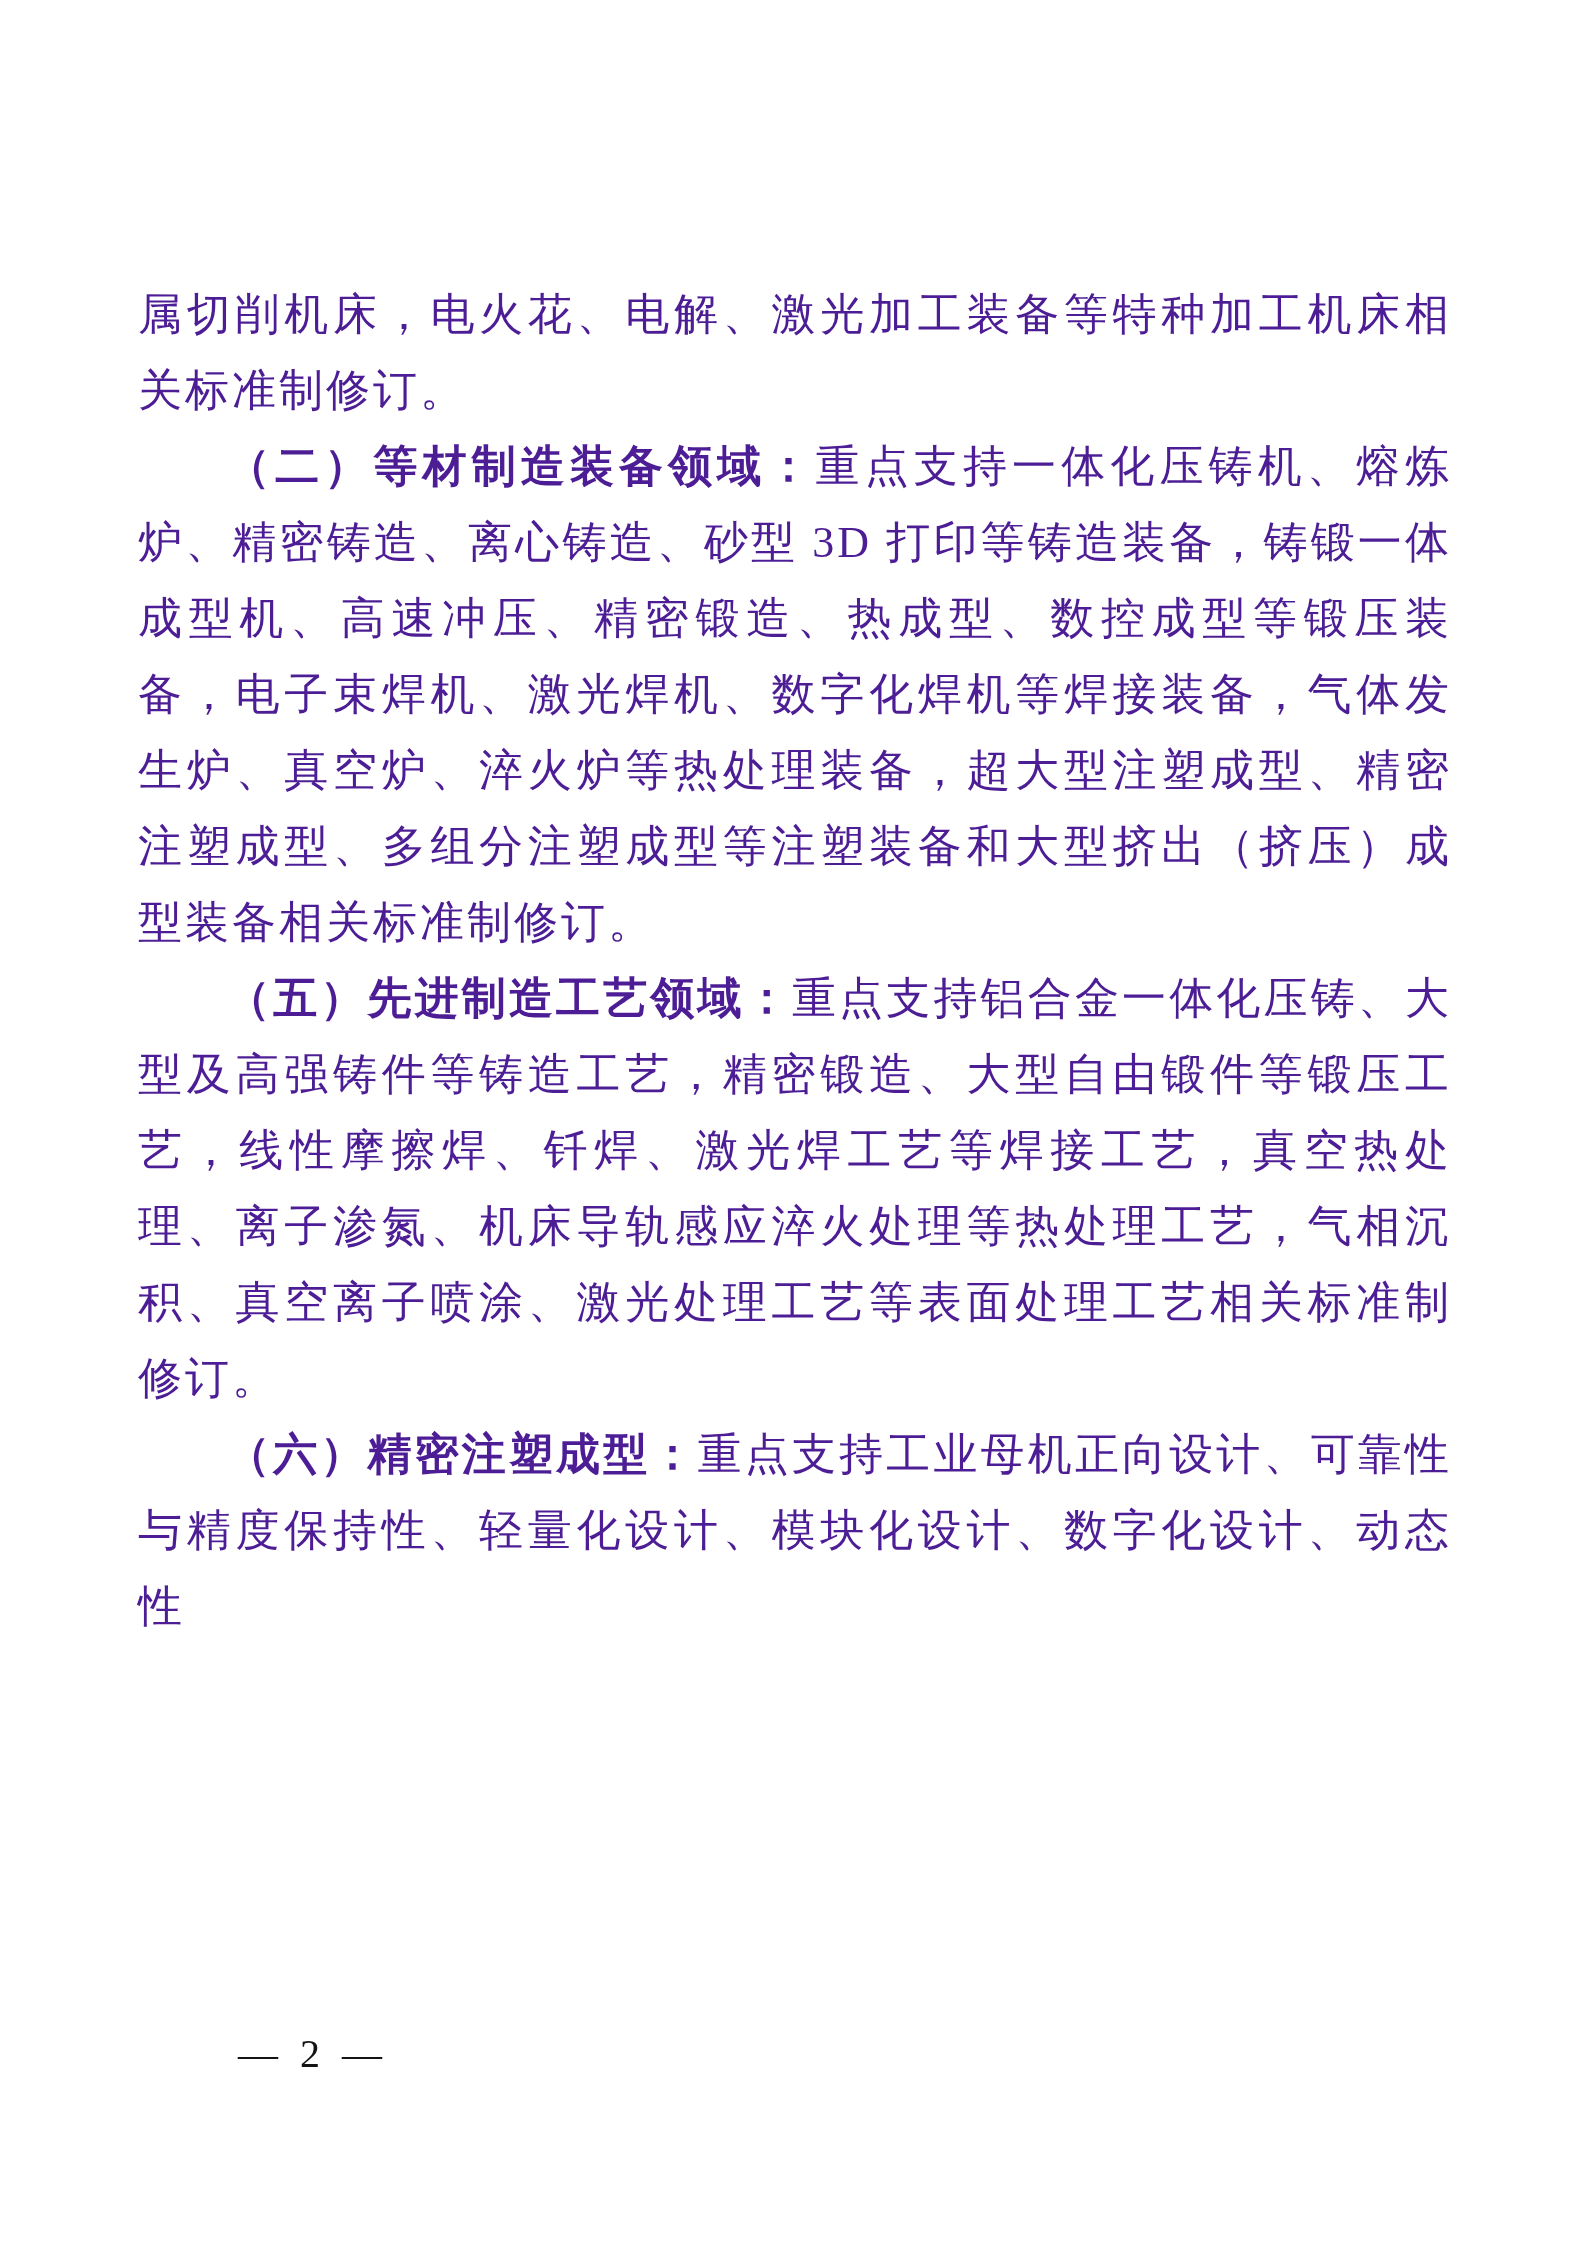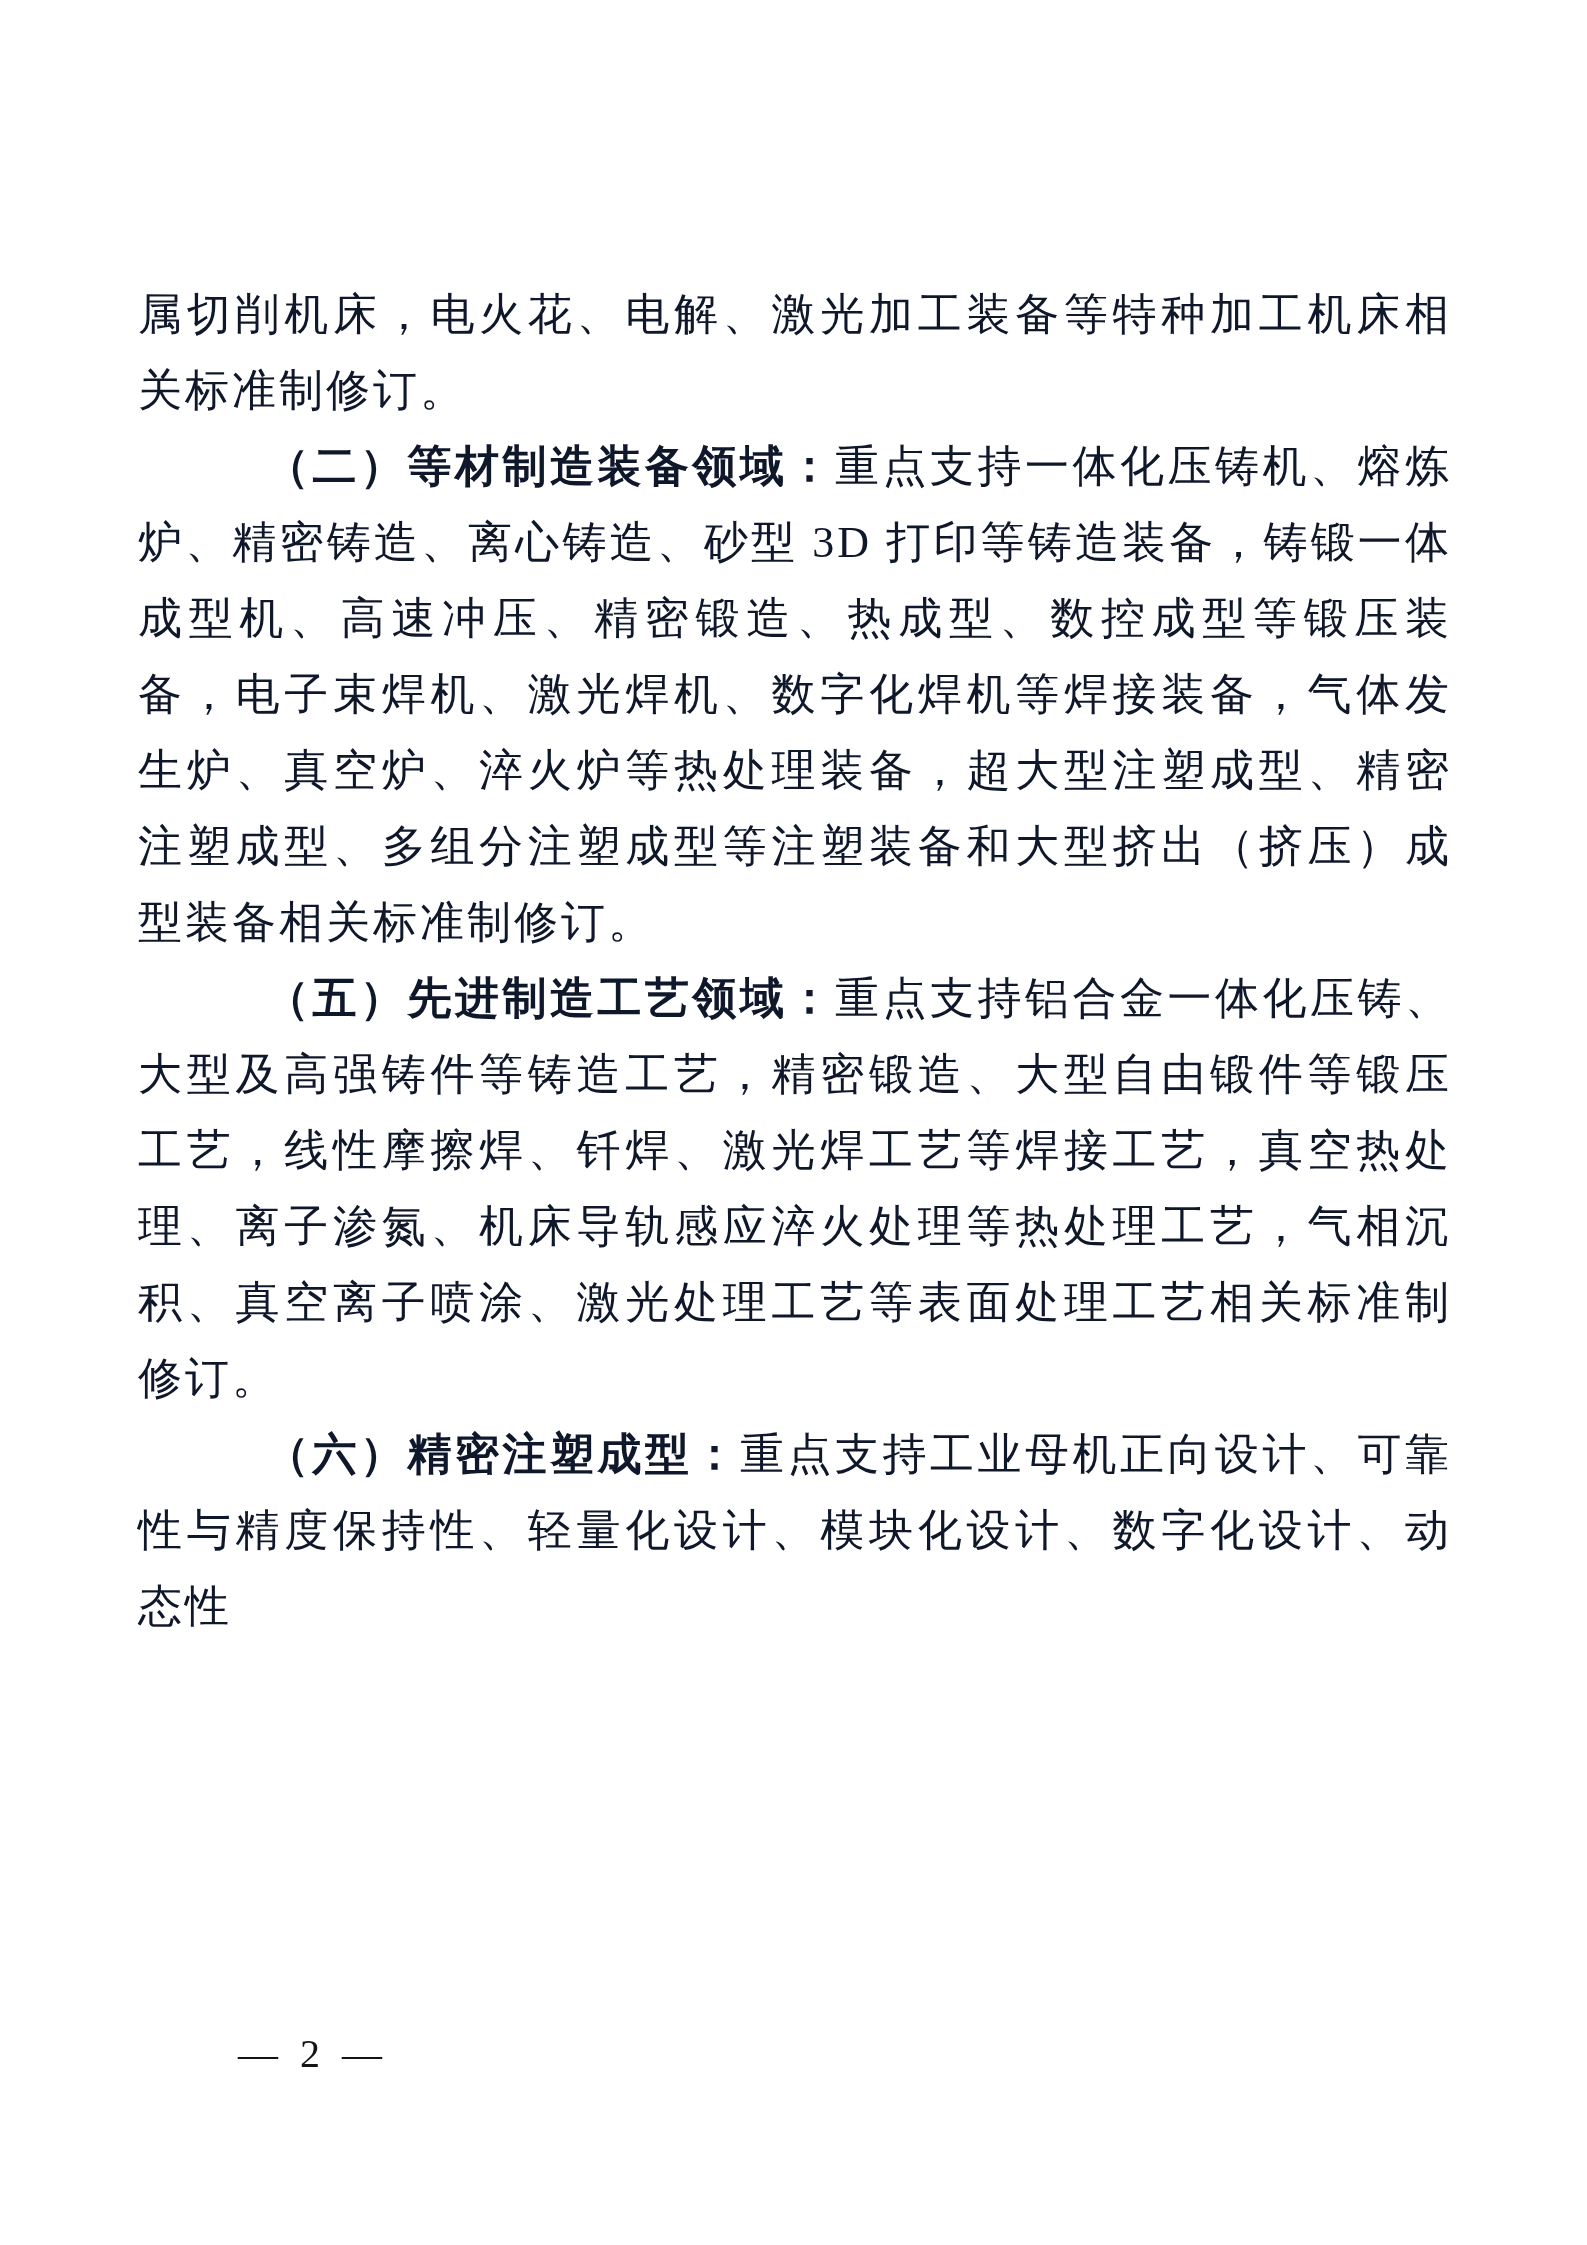--- a/index.html
+++ b/index.html
@@ -16,31 +16,30 @@
     left: 138px;
     top: 277px;
     width: 1314px;
   }
   .doc-body p {
     margin: 0;
     padding: 0;
     font-size: 44px;
     line-height: 76px;
     letter-spacing: 3px;
-    color: #0f172a;
+    color: #4c1d95;
     text-align: justify;
     text-indent: 2em;
     word-break: break-all;
   }
   .doc-body p.continuation {
     text-indent: 0;
   }
   .para-head {
     font-weight: 700;
-    margin-left: 39px;
   }
   .page-footer {
     position: absolute;
     left: 238px;
     top: 2030px;
     font-size: 40px;
     letter-spacing: 6px;
     color: #141414;
     font-family: "Liberation Serif", "DejaVu Serif", serif;
   }

